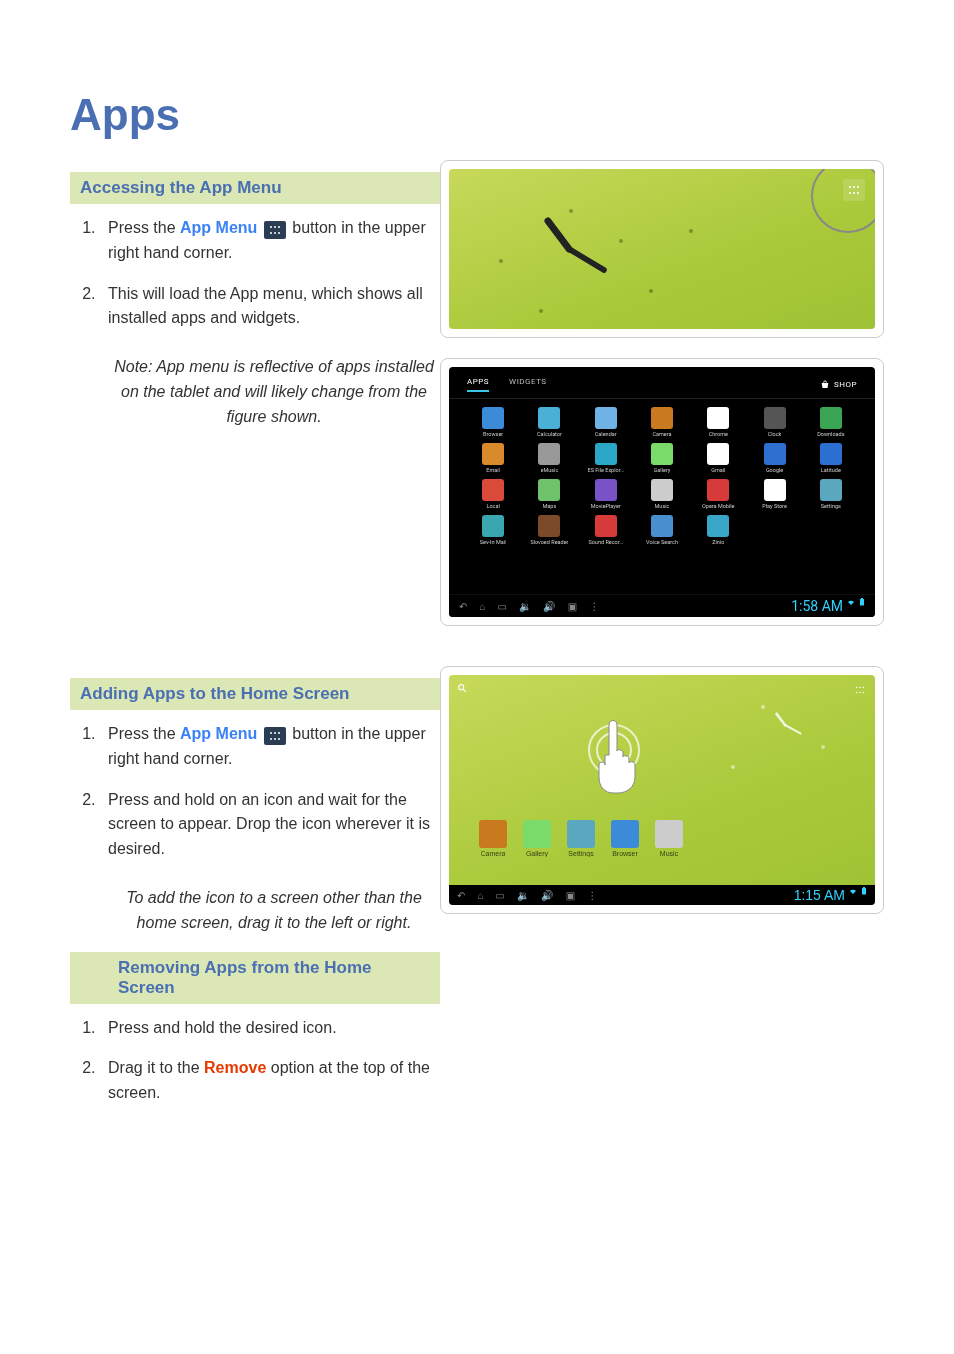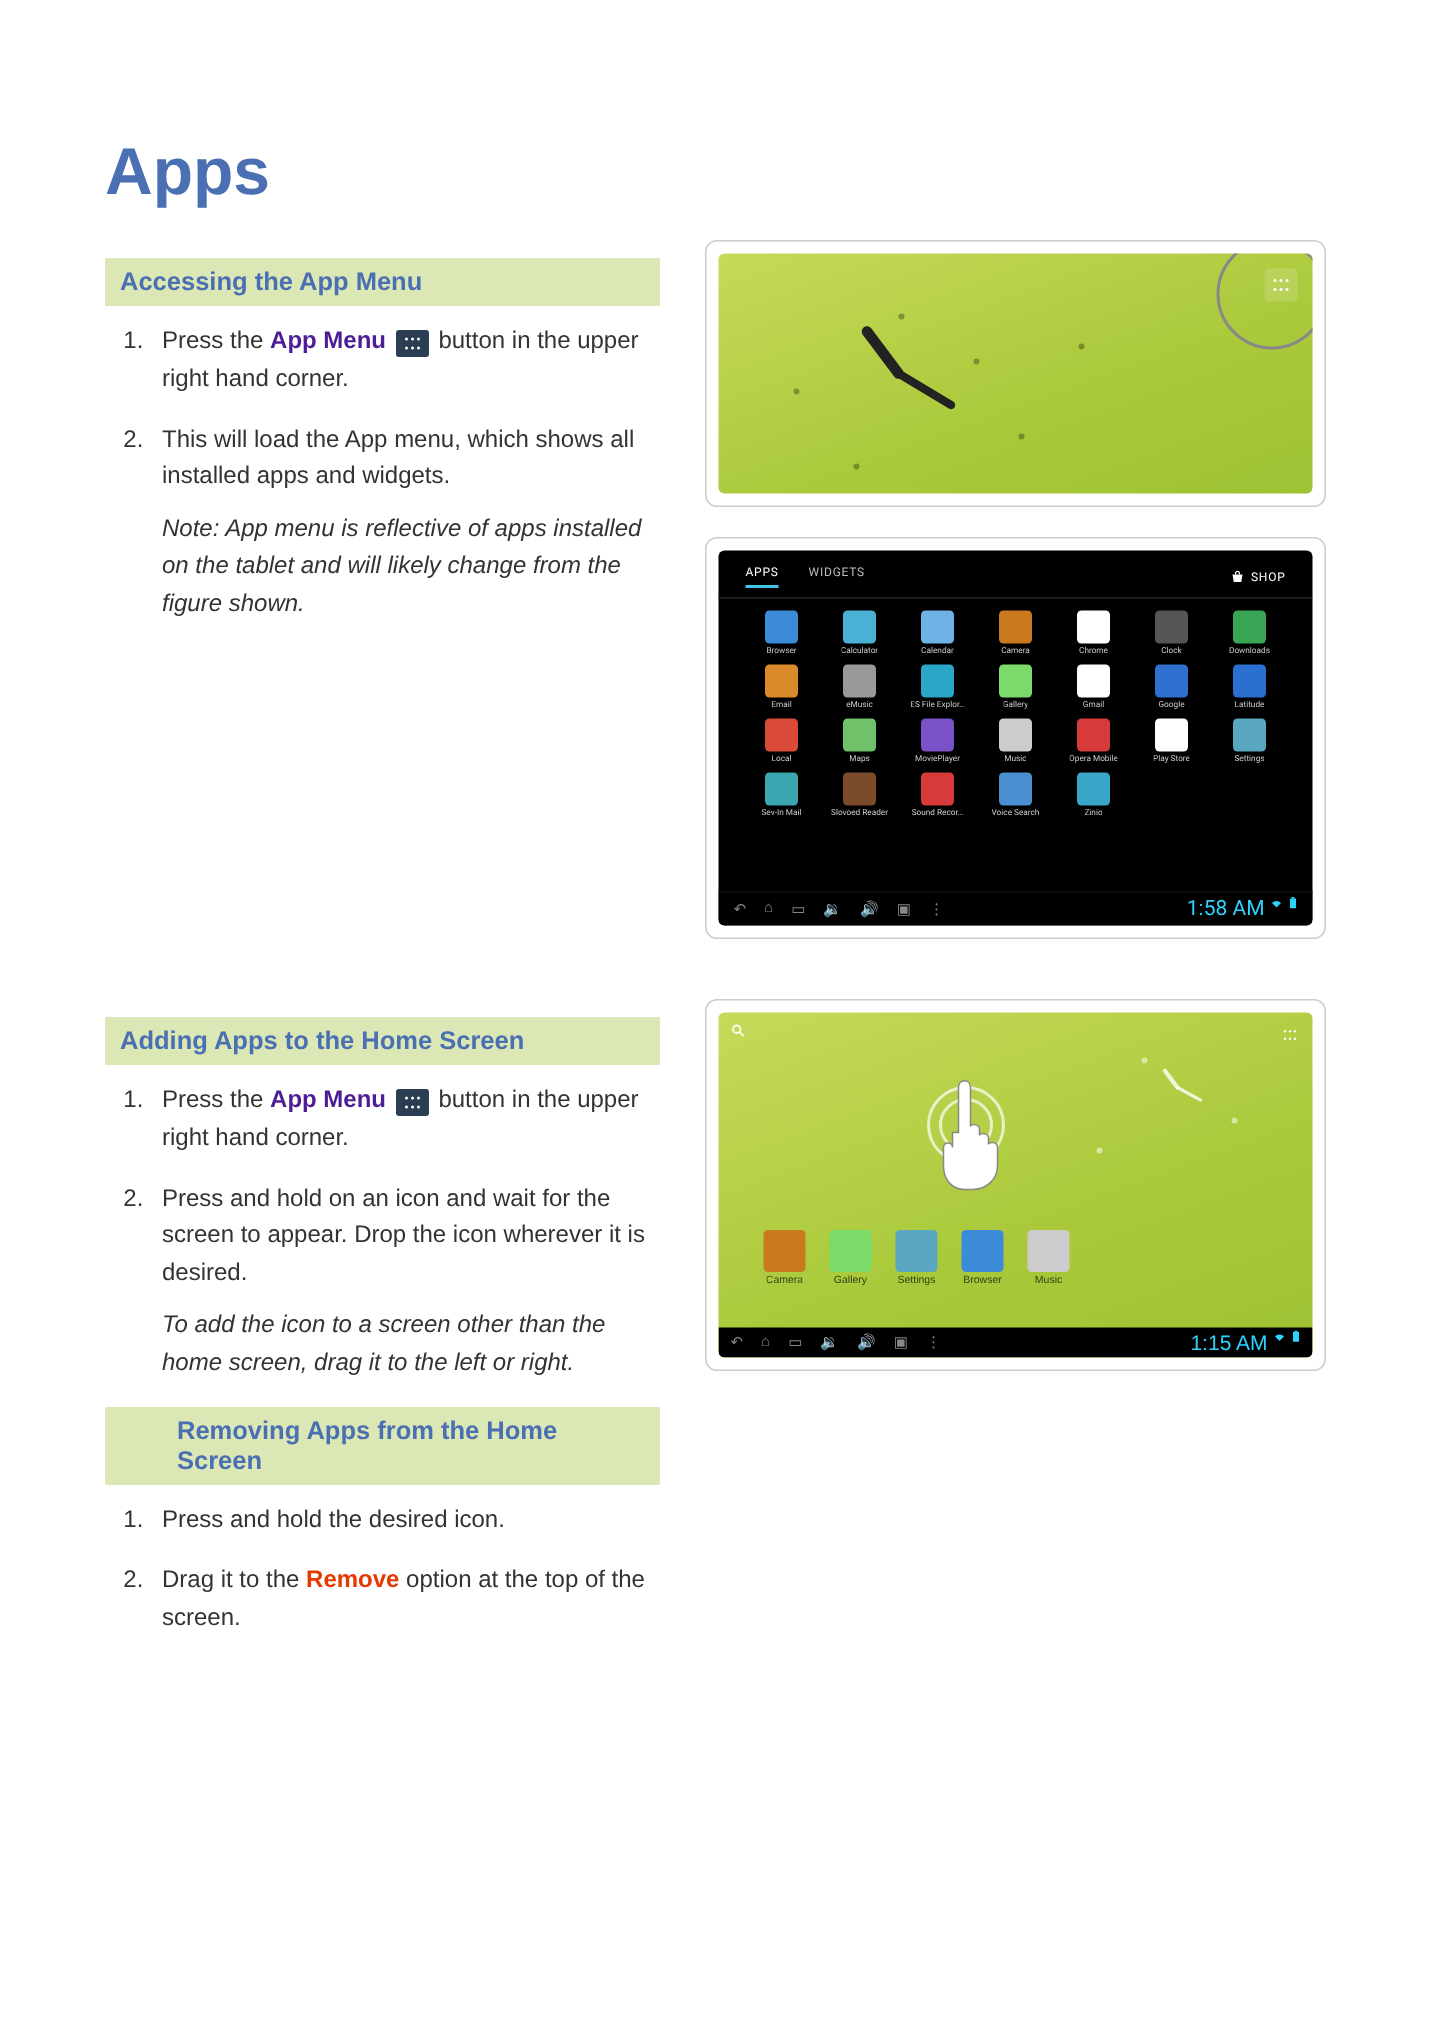--- a/index.html
+++ b/index.html
@@ -16,21 +16,20 @@
     position: relative;
   }
   h1.page-title {
     font-size: 44px;
     font-weight: 700;
     color: #4a6fb3;
     margin: 0 0 20px 0;
   }
   .two-col {
     display: flex;
-    gap: 30px;
     align-items: flex-start;
   }
   .left-col {
     flex: 0 0 370px;
   }
   .right-col {
     flex: 1;
   }
   .section-header {
     background: #dbe7b4;
@@ -48,24 +47,25 @@
     font-size: 16px;
     line-height: 1.55;
   }
   ol.steps li {
     margin: 8px 0 16px 0;
     padding-left: 8px;
   }
   .note, .tip {
     font-style: italic;
     display: block;
-    margin-top: 10px;
+    margin-top: 24px;
+    text-align: center;
   }
   .app-menu-label {
-    color: #4c1d95;
+    color: #3b82f6;
     font-weight: 700;
   }
   .remove-label {
     color: #e63900;
     font-weight: 700;
   }
   .app-menu-icon {
     display: inline-flex;
     align-items: center;
     justify-content: center;

